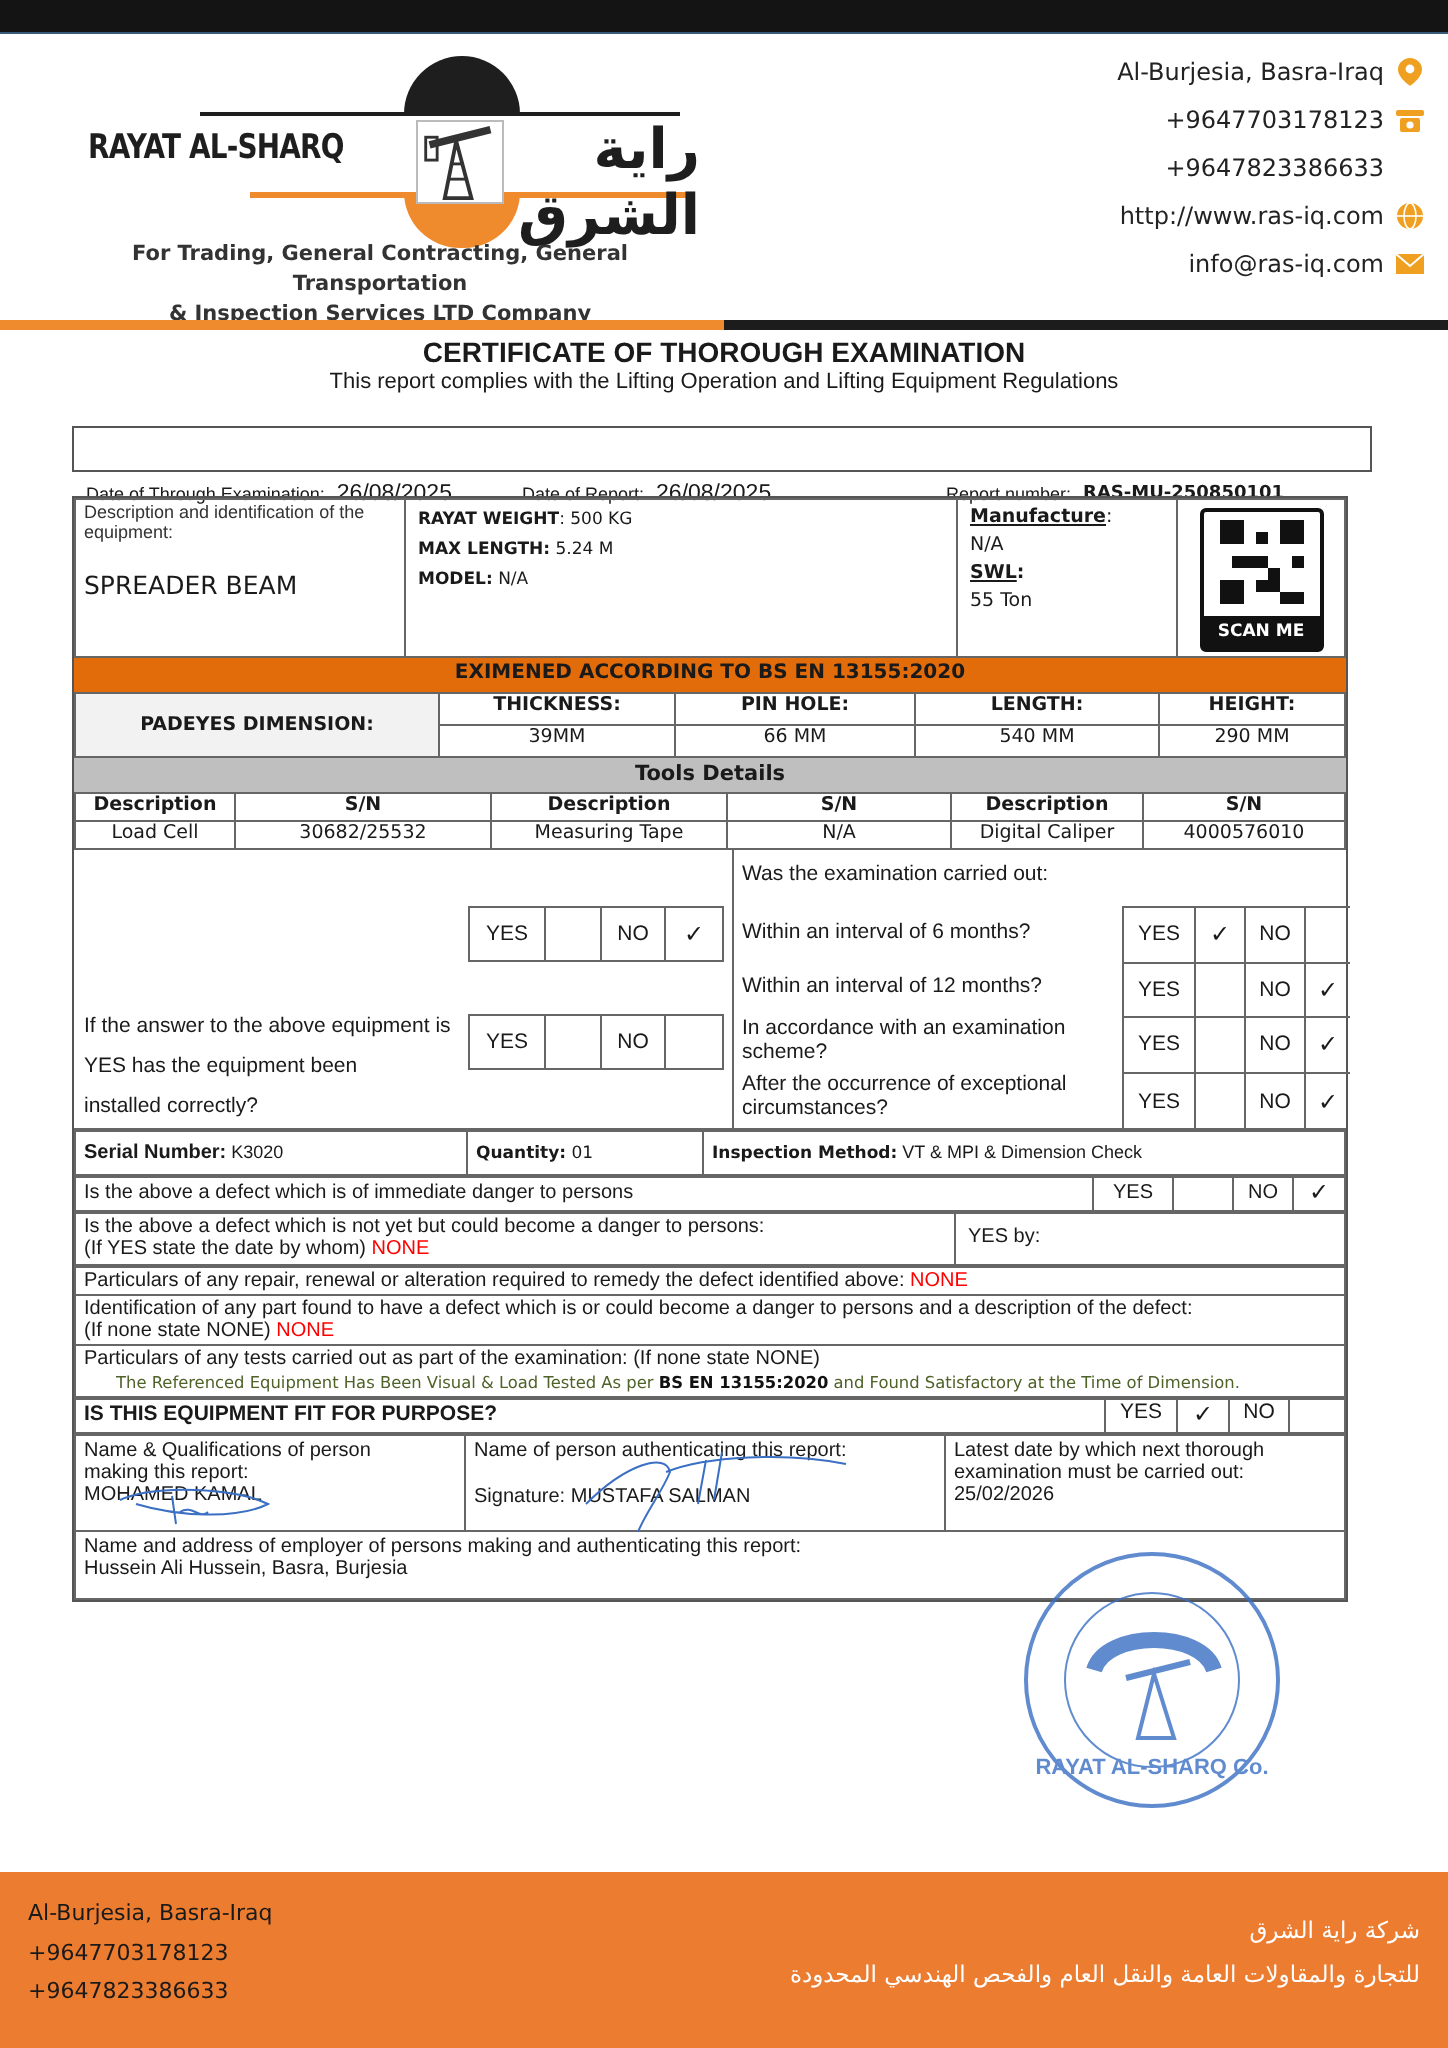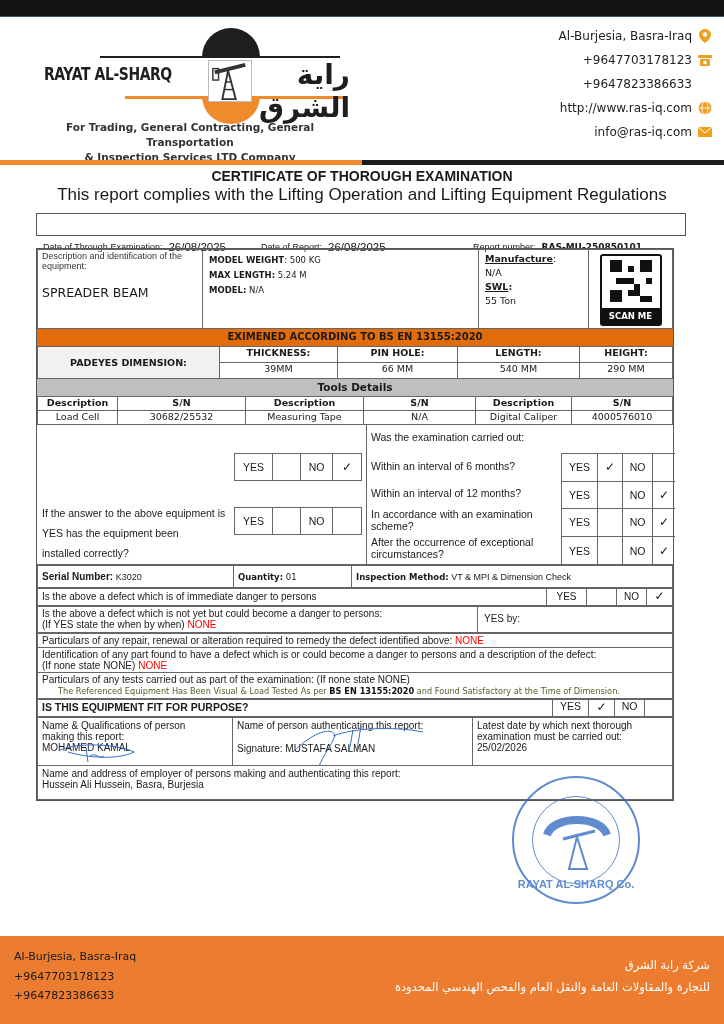--- a/index.html
+++ b/index.html
@@ -15,21 +15,21 @@
   .gear-bot { position: absolute; left: 172px; top: 76px; width: 58px; height: 28px; background: #ef8b2c; border-radius: 0 0 30px 30px; }
   .line-bot { position: absolute; left: 95px; top: 76px; width: 220px; height: 3px; background: #ef8b2c; }
   .pump { position: absolute; left: 178px; top: 40px; width: 44px; height: 42px; background: #fff; border: 1px solid #bbb; }
   .pump svg { width: 100%; height: 100%; }
   .contact { right: 12px; top: 24px; width: 220px; text-align: right; font-family: "DejaVu Sans", sans-serif; font-size: 12px; color: #222; }
   .contact .row { height: 24px; display: flex; justify-content: flex-end; align-items: center; gap: 6px; }
   .contact .ico { width: 14px; height: 14px; display: inline-flex; align-items: center; justify-content: center; }
   .divider-o { left: 0; top: 160px; width: 362px; height: 5px; background: #ef8b2c; }
   .divider-b { left: 362px; top: 160px; width: 362px; height: 5px; background: #1c1c1c; }
   .cert-title { left: 0; top: 168px; width: 724px; text-align: center; font-weight: bold; font-size: 14px; }
-  .cert-sub { left: 0; top: 185px; width: 724px; text-align: center; font-size: 17px; }
+  .cert-sub { left: 0; top: 185px; width: 724px; text-align: center; font-size: 11px; }
   .hdr-row { left: 36px; top: 213px; width: 650px; height: 23px; border: 1px solid #555; display: flex; font-size: 9px; }
   .hdr-row > div { display: flex; align-items: center; padding-left: 6px; border-right: 1px solid #555; margin-top: 33px; }
   .hdr-row > div:last-child { border-right: none; }
   .hdr-row .val { font-size: 11.5px; margin-left: 6px; }
   .hdr-row .valb { font-family: "DejaVu Sans", sans-serif; font-weight: bold; font-size: 9px; margin-left: 6px; }
   .main { left: 36px; top: 248px; width: 638px; border: 1px solid #555; }
   table { border-collapse: collapse; width: 100%; }
   td { border: 1px solid #666; vertical-align: top; }
   .small { font-size: 9px; color: #333; line-height: 10px; }
   .cal { font-family: "DejaVu Sans", sans-serif; }
@@ -146,21 +146,21 @@
   <table>
     <tbody>
     <tr style="height:78px">
       <td style="width:165px;padding:1px 4px">
         <div class="small">Description and identification of the equipment:</div>
         <div class="cal" style="font-size:12.5px;margin-top:14px">SPREADER BEAM</div>
       </td>
       <td colspan="2" style="padding:0">
         <div style="display:flex;height:78px">
           <div class="cal" style="width:276px;padding:3px 6px;font-size:8.5px;line-height:15px;border-right:1px solid #666">
-            <div><b>MODEL WEIGHT</b><span>: 500 KG</span></div>
+            <div><b>RAYAT WEIGHT</b><span>: 500 KG</span></div>
             <div><b>MAX LENGTH:</b><span> 5.24 M</span></div>
             <div><b>MODEL:</b><span> N/A</span></div>
           </div>
           <div class="cal" style="flex:1;padding:2px 6px;font-size:9.5px;line-height:14px">
             <div><b style="text-decoration:underline">Manufacture</b>:</div>
             <div>N/A</div>
             <div><b style="text-decoration:underline">SWL</b><b>:</b></div>
             <div>55 Ton</div>
           </div>
         </div>
@@ -308,21 +308,21 @@
       <td class="center" style="width:30px;padding-top:2px">NO</td>
       <td class="center check" style="width:26px">✓</td>
     </tr>
   </tbody>
     </table>
   <table style="font-size:10px;line-height:11px">
     <tbody>
         <tr style="height:26px">
       <td style="width:440px;padding:1px 4px">
             <div>Is the above a defect which is not yet but could become a danger to persons:</div>
-            <div><span>(If YES state the when by when) </span><span class="red">NONE</span></div>
+            <div><span>(If YES state the date by whom) </span><span class="red">NONE</span></div>
           </td>
       <td style="padding:6px 6px">YES by:</td>
     </tr>
   </tbody>
     </table>
   <table style="font-size:10px;line-height:11px">
     <tbody>
         <tr>
           <td style="padding:1px 4px"><span>Particulars of any repair, renewal or alteration required to remedy the defect identified above: </span><span class="red">NONE</span></td>
         </tr>

